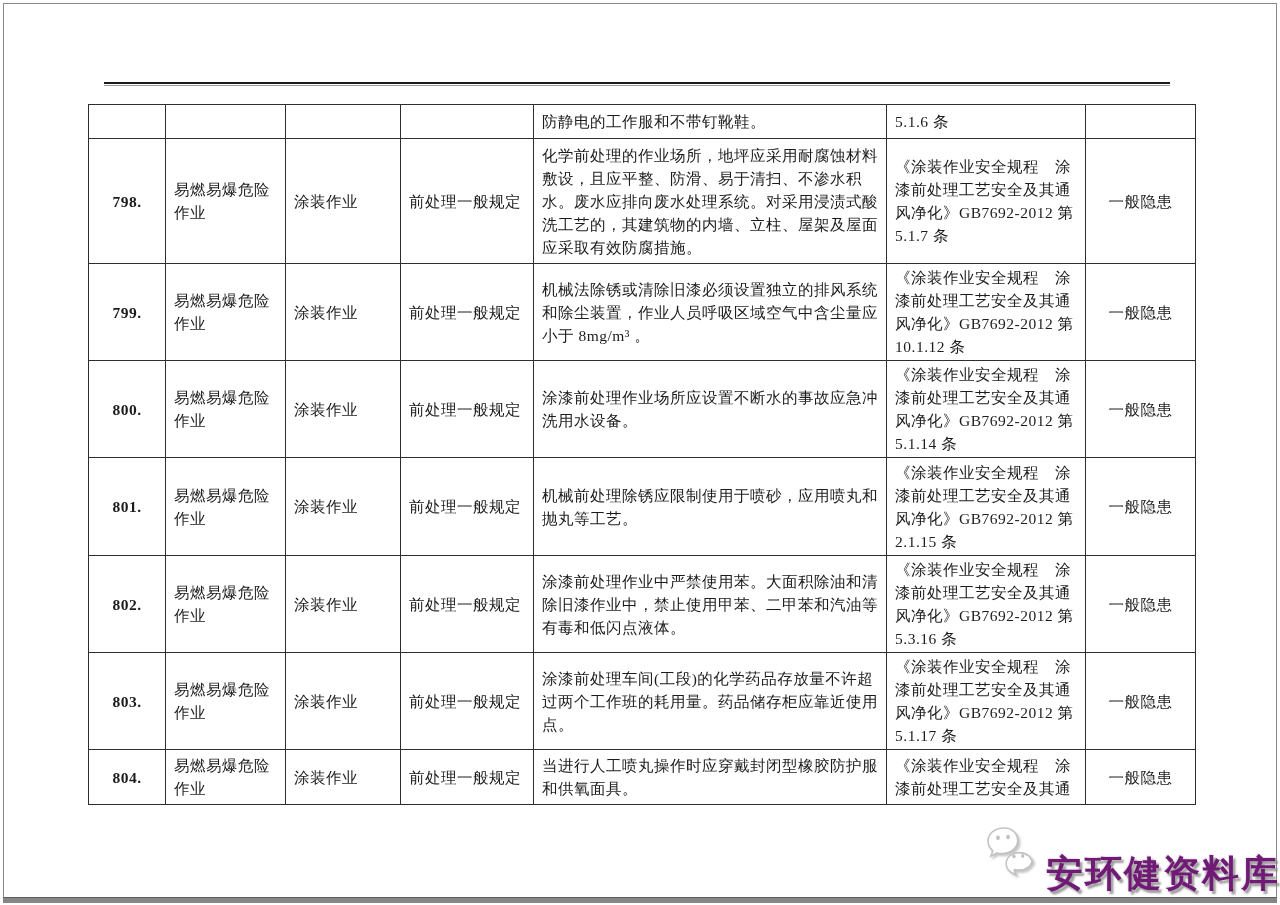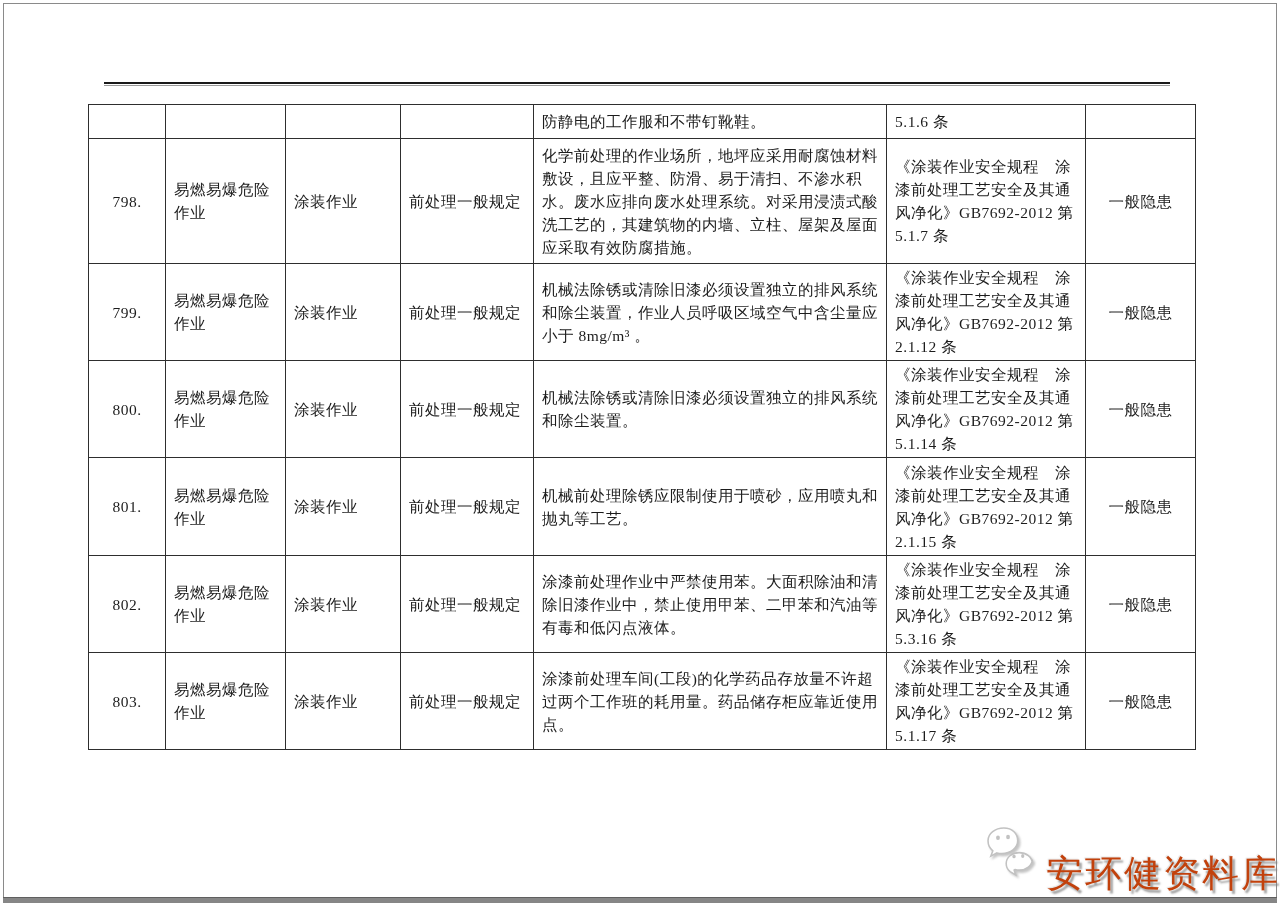--- a/index.html
+++ b/index.html
@@ -27,21 +27,21 @@
     position:absolute; left:88px; top:104px; width:1107px;
     border-collapse:collapse; table-layout:fixed;
   }
   table.hazard td {
     border:1.5px solid #2e2e2e;
     vertical-align:middle; overflow:hidden;
     font-size:15.5px; line-height:23px; letter-spacing:0.5px;
     padding:2px 8px;
     margin-top:21px;
   }
-  td.c-num   { text-align:center; padding:2px 2px; letter-spacing:0; }
+  td.c-num   { text-align:center; padding:2px 2px; letter-spacing:0;font-weight:bold; }
   td.c-cat   { padding:2px 9px; }
   td.c-job   { padding:2px 8px; }
   td.c-sub   { padding:2px 8px; }
   td.c-desc  { padding:2px 8px; letter-spacing:0.6px; }
   td.c-ref   { padding:2px 9px; line-height:22px; letter-spacing:0.4px; }
   td.c-level { text-align:center; padding:2px 4px; }
   tr.h-part  td { height:29px; }
   tr.h-798   td { height:120px; }
   tr.h-799   td { height:87px; }
   tr.h-800   td { height:92px; }
@@ -50,21 +50,21 @@
   tr.h-803   td { height:92px; }
   tr.h-804   td { height:50px; }
 
   
   .watermark {
     position:absolute; left:980px; top:820px; height:60px;
     display:flex; align-items:center; gap:8px; pointer-events:none;
   }
   .wm-icon { width:58px; height:58px; filter:drop-shadow(2px 2px 1px rgba(150,150,150,0.55)); }
   .wm-text {
-    font-size:37px; font-weight:normal; letter-spacing:2px; color:#c2410c;
+    font-size:37px; font-weight:bold; letter-spacing:2px; color:#701a75;
     text-shadow:2.5px 2.5px 2px rgba(125,125,125,0.75), -1px -1px 1px rgba(225,225,225,0.9);
     white-space:nowrap;
     margin-top:48px;
   }
 </style>
 </head>
 <body>
 
 <div class="frame"></div>
 
@@ -101,29 +101,29 @@
       <td class="c-desc">化学前处理的作业场所，地坪应采用耐腐蚀材料敷设，且应平整、防滑、易于清扫、不渗水积水。废水应排向废水处理系统。对采用浸渍式酸洗工艺的，其建筑物的内墙、立柱、屋架及屋面应采取有效防腐措施。</td>
       <td class="c-ref">《涂装作业安全规程　涂漆前处理工艺安全及其通风净化》GB7692-2012 第 5.1.7 条</td>
       <td class="c-level">一般隐患</td>
     </tr>
     <tr class="h-799">
       <td class="c-num">799.</td>
       <td class="c-cat">易燃易爆危险作业</td>
       <td class="c-job">涂装作业</td>
       <td class="c-sub">前处理一般规定</td>
       <td class="c-desc">机械法除锈或清除旧漆必须设置独立的排风系统和除尘装置，作业人员呼吸区域空气中含尘量应小于 8mg/m³ 。</td>
-      <td class="c-ref">《涂装作业安全规程　涂漆前处理工艺安全及其通风净化》GB7692-2012 第 2.1.12 条</td>
+      <td class="c-ref">《涂装作业安全规程　涂漆前处理工艺安全及其通风净化》GB7692-2012 第 10.1.12 条</td>
       <td class="c-level">一般隐患</td>
     </tr>
     <tr class="h-800">
       <td class="c-num">800.</td>
       <td class="c-cat">易燃易爆危险作业</td>
       <td class="c-job">涂装作业</td>
       <td class="c-sub">前处理一般规定</td>
-      <td class="c-desc">机械法除锈或清除旧漆必须设置独立的排风系统和除尘装置。</td>
+      <td class="c-desc">涂漆前处理作业场所应设置不断水的事故应急冲洗用水设备。</td>
       <td class="c-ref">《涂装作业安全规程　涂漆前处理工艺安全及其通风净化》GB7692-2012 第 5.1.14 条</td>
       <td class="c-level">一般隐患</td>
     </tr>
     <tr class="h-801">
       <td class="c-num">801.</td>
       <td class="c-cat">易燃易爆危险作业</td>
       <td class="c-job">涂装作业</td>
       <td class="c-sub">前处理一般规定</td>
       <td class="c-desc">机械前处理除锈应限制使用于喷砂，应用喷丸和抛丸等工艺。</td>
       <td class="c-ref">《涂装作业安全规程　涂漆前处理工艺安全及其通风净化》GB7692-2012 第 2.1.15 条</td>
@@ -140,20 +140,29 @@
     </tr>
     <tr class="h-803">
       <td class="c-num">803.</td>
       <td class="c-cat">易燃易爆危险作业</td>
       <td class="c-job">涂装作业</td>
       <td class="c-sub">前处理一般规定</td>
       <td class="c-desc">涂漆前处理车间(工段)的化学药品存放量不许超过两个工作班的耗用量。药品储存柜应靠近使用点。</td>
       <td class="c-ref">《涂装作业安全规程　涂漆前处理工艺安全及其通风净化》GB7692-2012 第 5.1.17 条</td>
       <td class="c-level">一般隐患</td>
     </tr>
+    <tr class="h-804">
+      <td class="c-num">804.</td>
+      <td class="c-cat">易燃易爆危险作业</td>
+      <td class="c-job">涂装作业</td>
+      <td class="c-sub">前处理一般规定</td>
+      <td class="c-desc">当进行人工喷丸操作时应穿戴封闭型橡胶防护服和供氧面具。</td>
+      <td class="c-ref">《涂装作业安全规程　涂漆前处理工艺安全及其通</td>
+      <td class="c-level">一般隐患</td>
+    </tr>
   </tbody>
 </table>
 
 <div class="watermark">
   <svg class="wm-icon" viewBox="0 0 60 60" xmlns="http://www.w3.org/2000/svg">
     <g fill="#ffffff" stroke="#c2c2c2" stroke-width="1.6">
       <path d="M39 20.5c0 7.5-7.4 13.2-16.3 13.2c-1.8 0-3.6-.25-5.2-.7l-6.3 3.4l2.1-5.6c-3.1-2.4-5-5.8-5-10.3C8.3 13 15.7 7.3 24.6 7.3S39 13 39 20.5z"></path>
       <path d="M53.5 38.2c0 6.3-6.1 11.1-13.5 11.1c-1.5 0-3-.2-4.3-.6l-0.9.5l1.6 5l-5.7-3.3c-2.5-2-4.1-4.8-4.1-8.5c0-6.3 6.1-11.2 13.4-11.2s13.5 4.7 13.5 11z" transform="translate(0.5,1.5)"></path>
     </g>
     <g fill="#c2c2c2">

